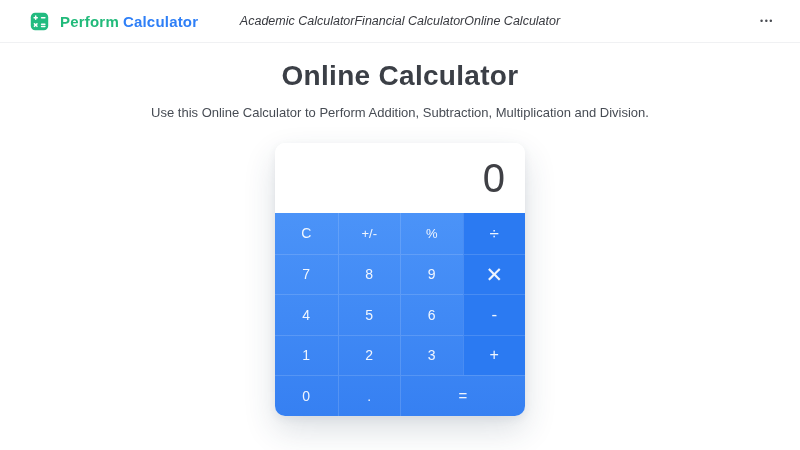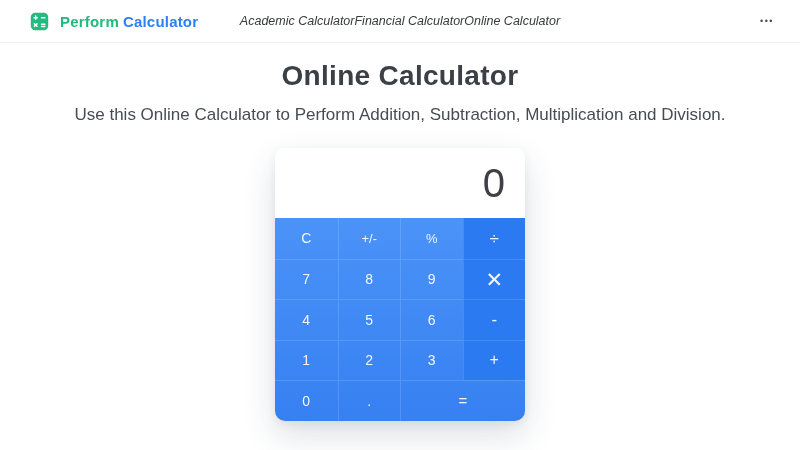--- a/index.html
+++ b/index.html
@@ -55,21 +55,21 @@
   
   .hero { text-align: center; padding-top: 17px; }
   .hero-title {
     font-size: 28px;
     font-weight: 800;
     color: #3b3f46;
     letter-spacing: .3px;
   }
   .hero-sub {
     margin-top: 13px;
-    font-size: 17px;
+    font-size: 13px;
     color: #474c54;
   }
 
   
   .calc-wrap { display: flex; justify-content: center; }
   .calculator {
     margin-top: 23px;
     width: 250px;
     border-radius: 10px;
     overflow: hidden;

